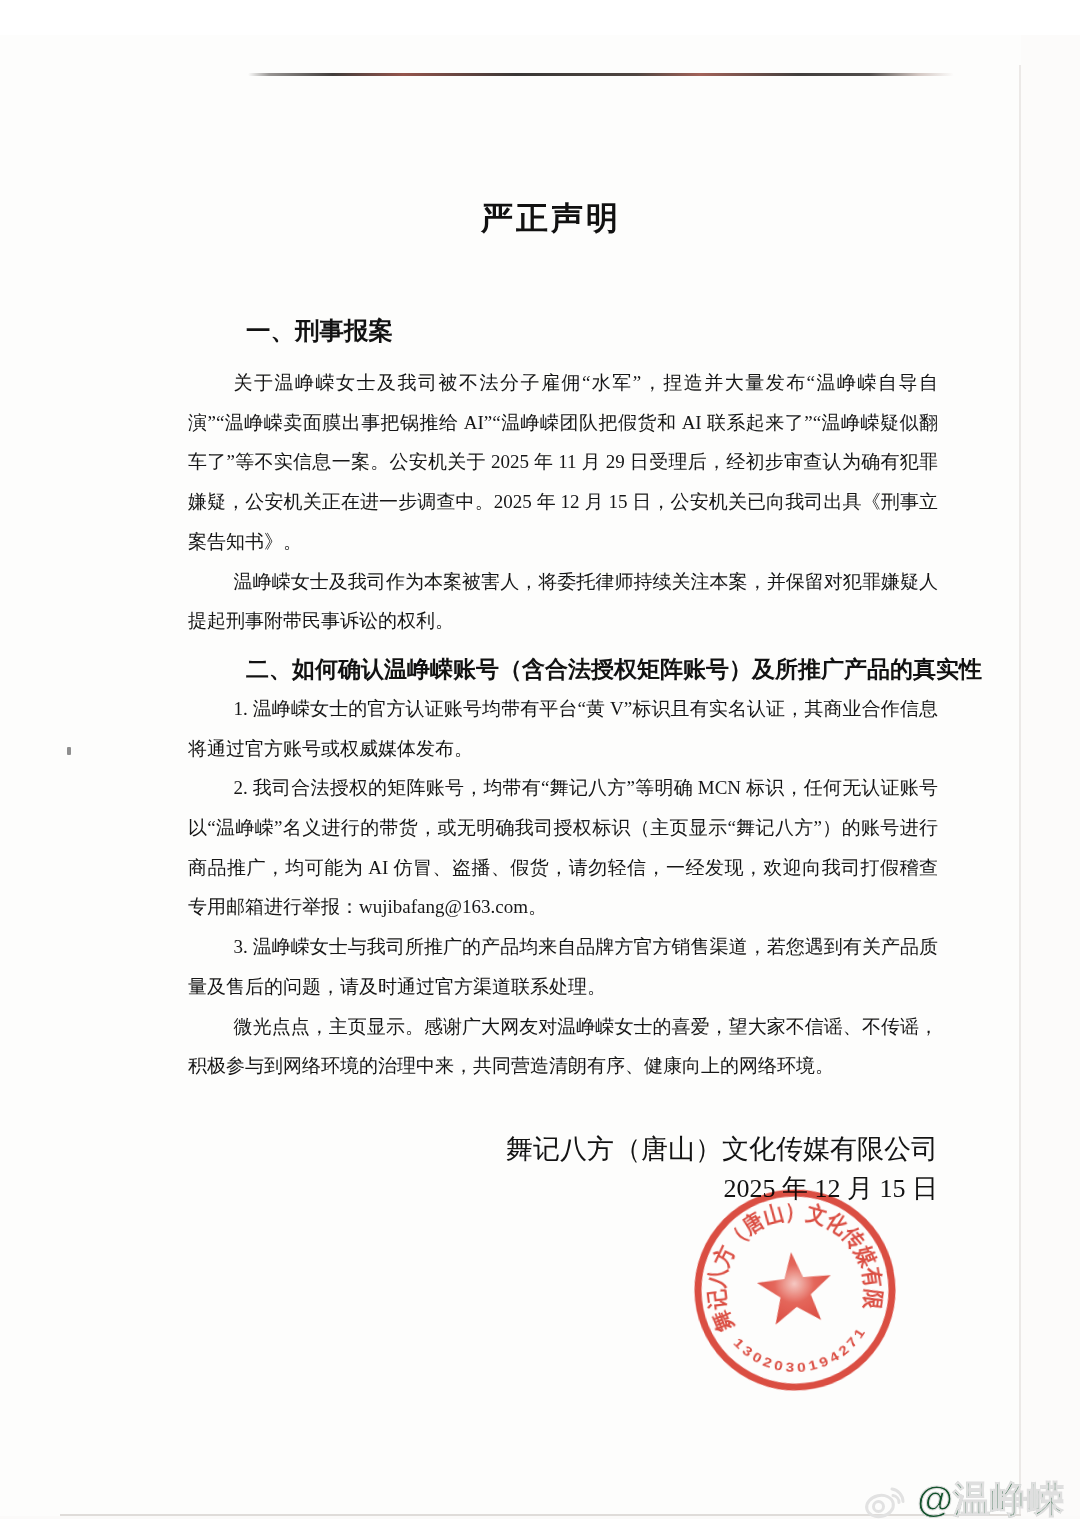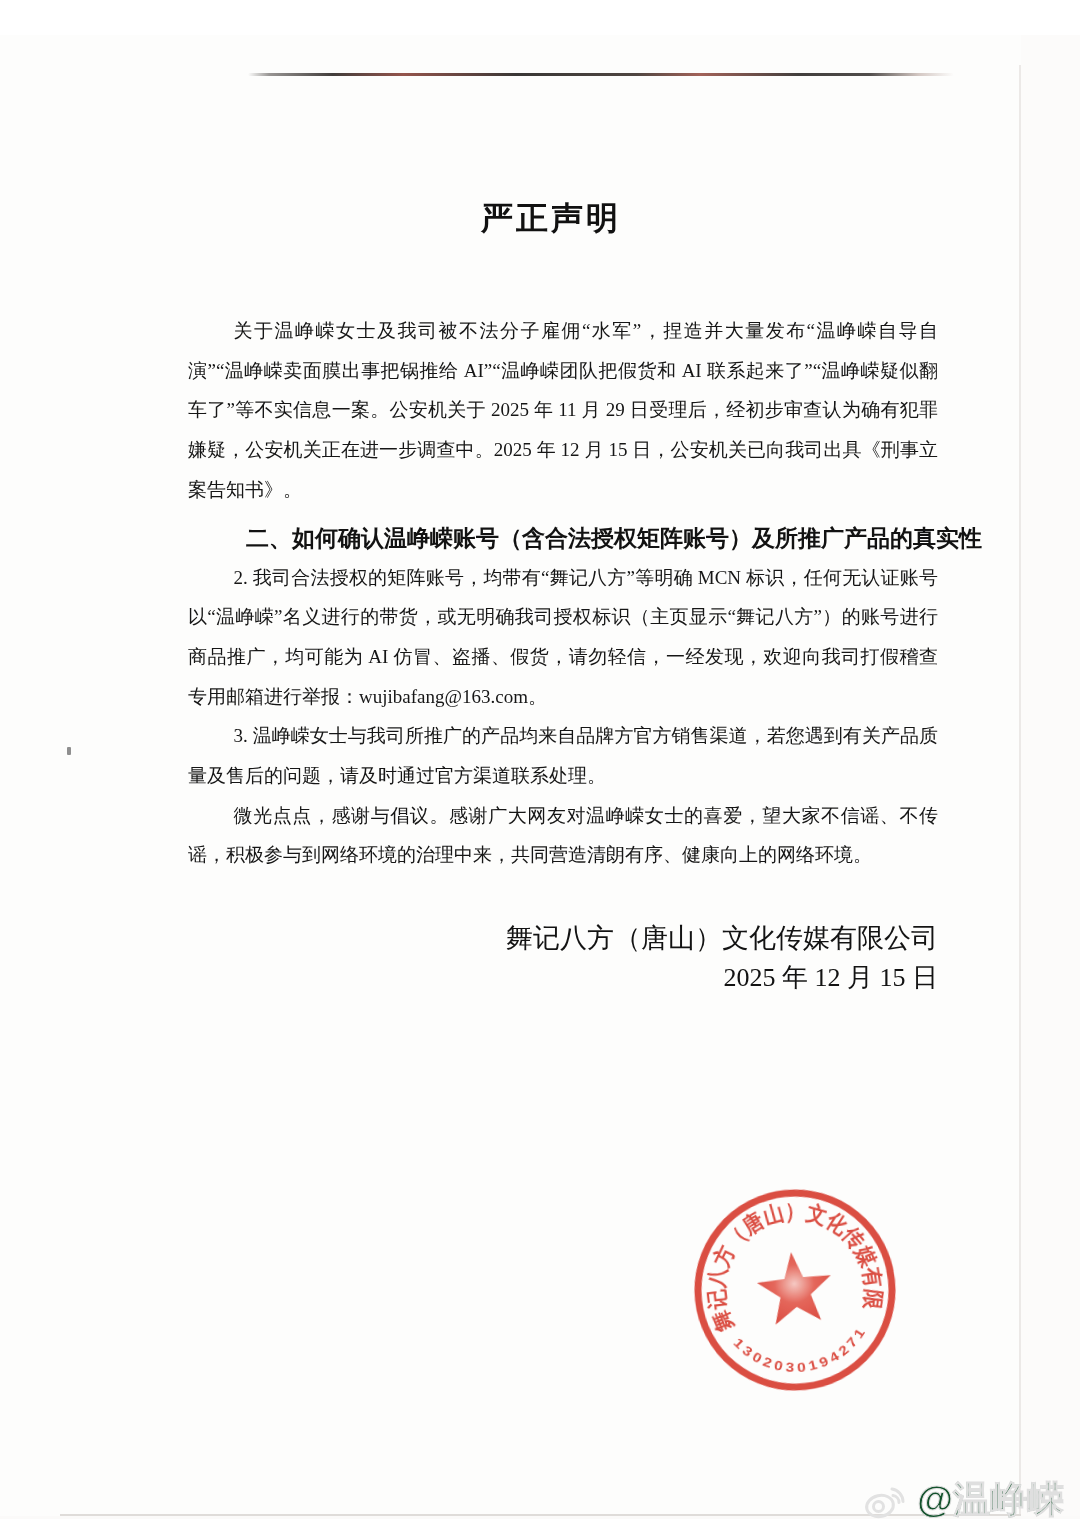--- a/index.html
+++ b/index.html
@@ -72,27 +72,30 @@
   <div class="scan-top"></div>
   <div class="right-strip"></div>
   <div class="edge-right"></div>
   <div class="below-strip"></div>
   <div class="edge-bottom"></div>
   <div class="speck"></div>
 
   <div class="content">
     <h1 class="doc-title">严正声明</h1>
 
+    <h2 class="sec-h">一、刑事报案</h2>
     <p class="body">关于温峥嵘女士及我司被不法分子雇佣“水军”，捏造并大量发布“温峥嵘自导自演”“温峥嵘卖面膜出事把锅推给 AI”“温峥嵘团队把假货和 AI 联系起来了”“温峥嵘疑似翻车了”等不实信息一案。公安机关于 2025 年 11 月 29 日受理后，经初步审查认为确有犯罪嫌疑，公安机关正在进一步调查中。2025 年 12 月 15 日，公安机关已向我司出具《刑事立案告知书》。</p>
+    <p class="body">温峥嵘女士及我司作为本案被害人，将委托律师持续关注本案，并保留对犯罪嫌疑人提起刑事附带民事诉讼的权利。</p>
 
     <h2 class="sec-h long">二、如何确认温峥嵘账号（含合法授权矩阵账号）及所推广产品的真实性</h2>
+    <p class="body">1. 温峥嵘女士的官方认证账号均带有平台“黄 V”标识且有实名认证，其商业合作信息将通过官方账号或权威媒体发布。</p>
     <p class="body">2. 我司合法授权的矩阵账号，均带有“舞记八方”等明确 MCN 标识，任何无认证账号以“温峥嵘”名义进行的带货，或无明确我司授权标识（主页显示“舞记八方”）的账号进行商品推广，均可能为 AI 仿冒、盗播、假货，请勿轻信，一经发现，欢迎向我司打假稽查专用邮箱进行举报：wujibafang@163.com。</p>
     <p class="body">3. 温峥嵘女士与我司所推广的产品均来自品牌方官方销售渠道，若您遇到有关产品质量及售后的问题，请及时通过官方渠道联系处理。</p>
 
-    <p class="body">微光点点，感谢与倡议。感谢广大网友对温峥嵘女士的喜爱，望大家不信谣、不传谣，积极参与到网络环境的治理中来，共同营造清朗有序、健康向上的网络环境。</p>
+    <p class="body">微光点点，主页显示。感谢广大网友对温峥嵘女士的喜爱，望大家不信谣、不传谣，积极参与到网络环境的治理中来，共同营造清朗有序、健康向上的网络环境。</p>
 
     <div class="sig">
       <div class="sig-company">舞记八方（唐山）文化传媒有限公司</div>
       <div class="sig-date">2025 年 12 月 15 日</div>
     </div>
   </div>
 
   <svg class="seal" viewBox="0 0 224 224">
     <defs>
       <radialGradient id="starGrad" cx="50%" cy="45%" r="60%">

